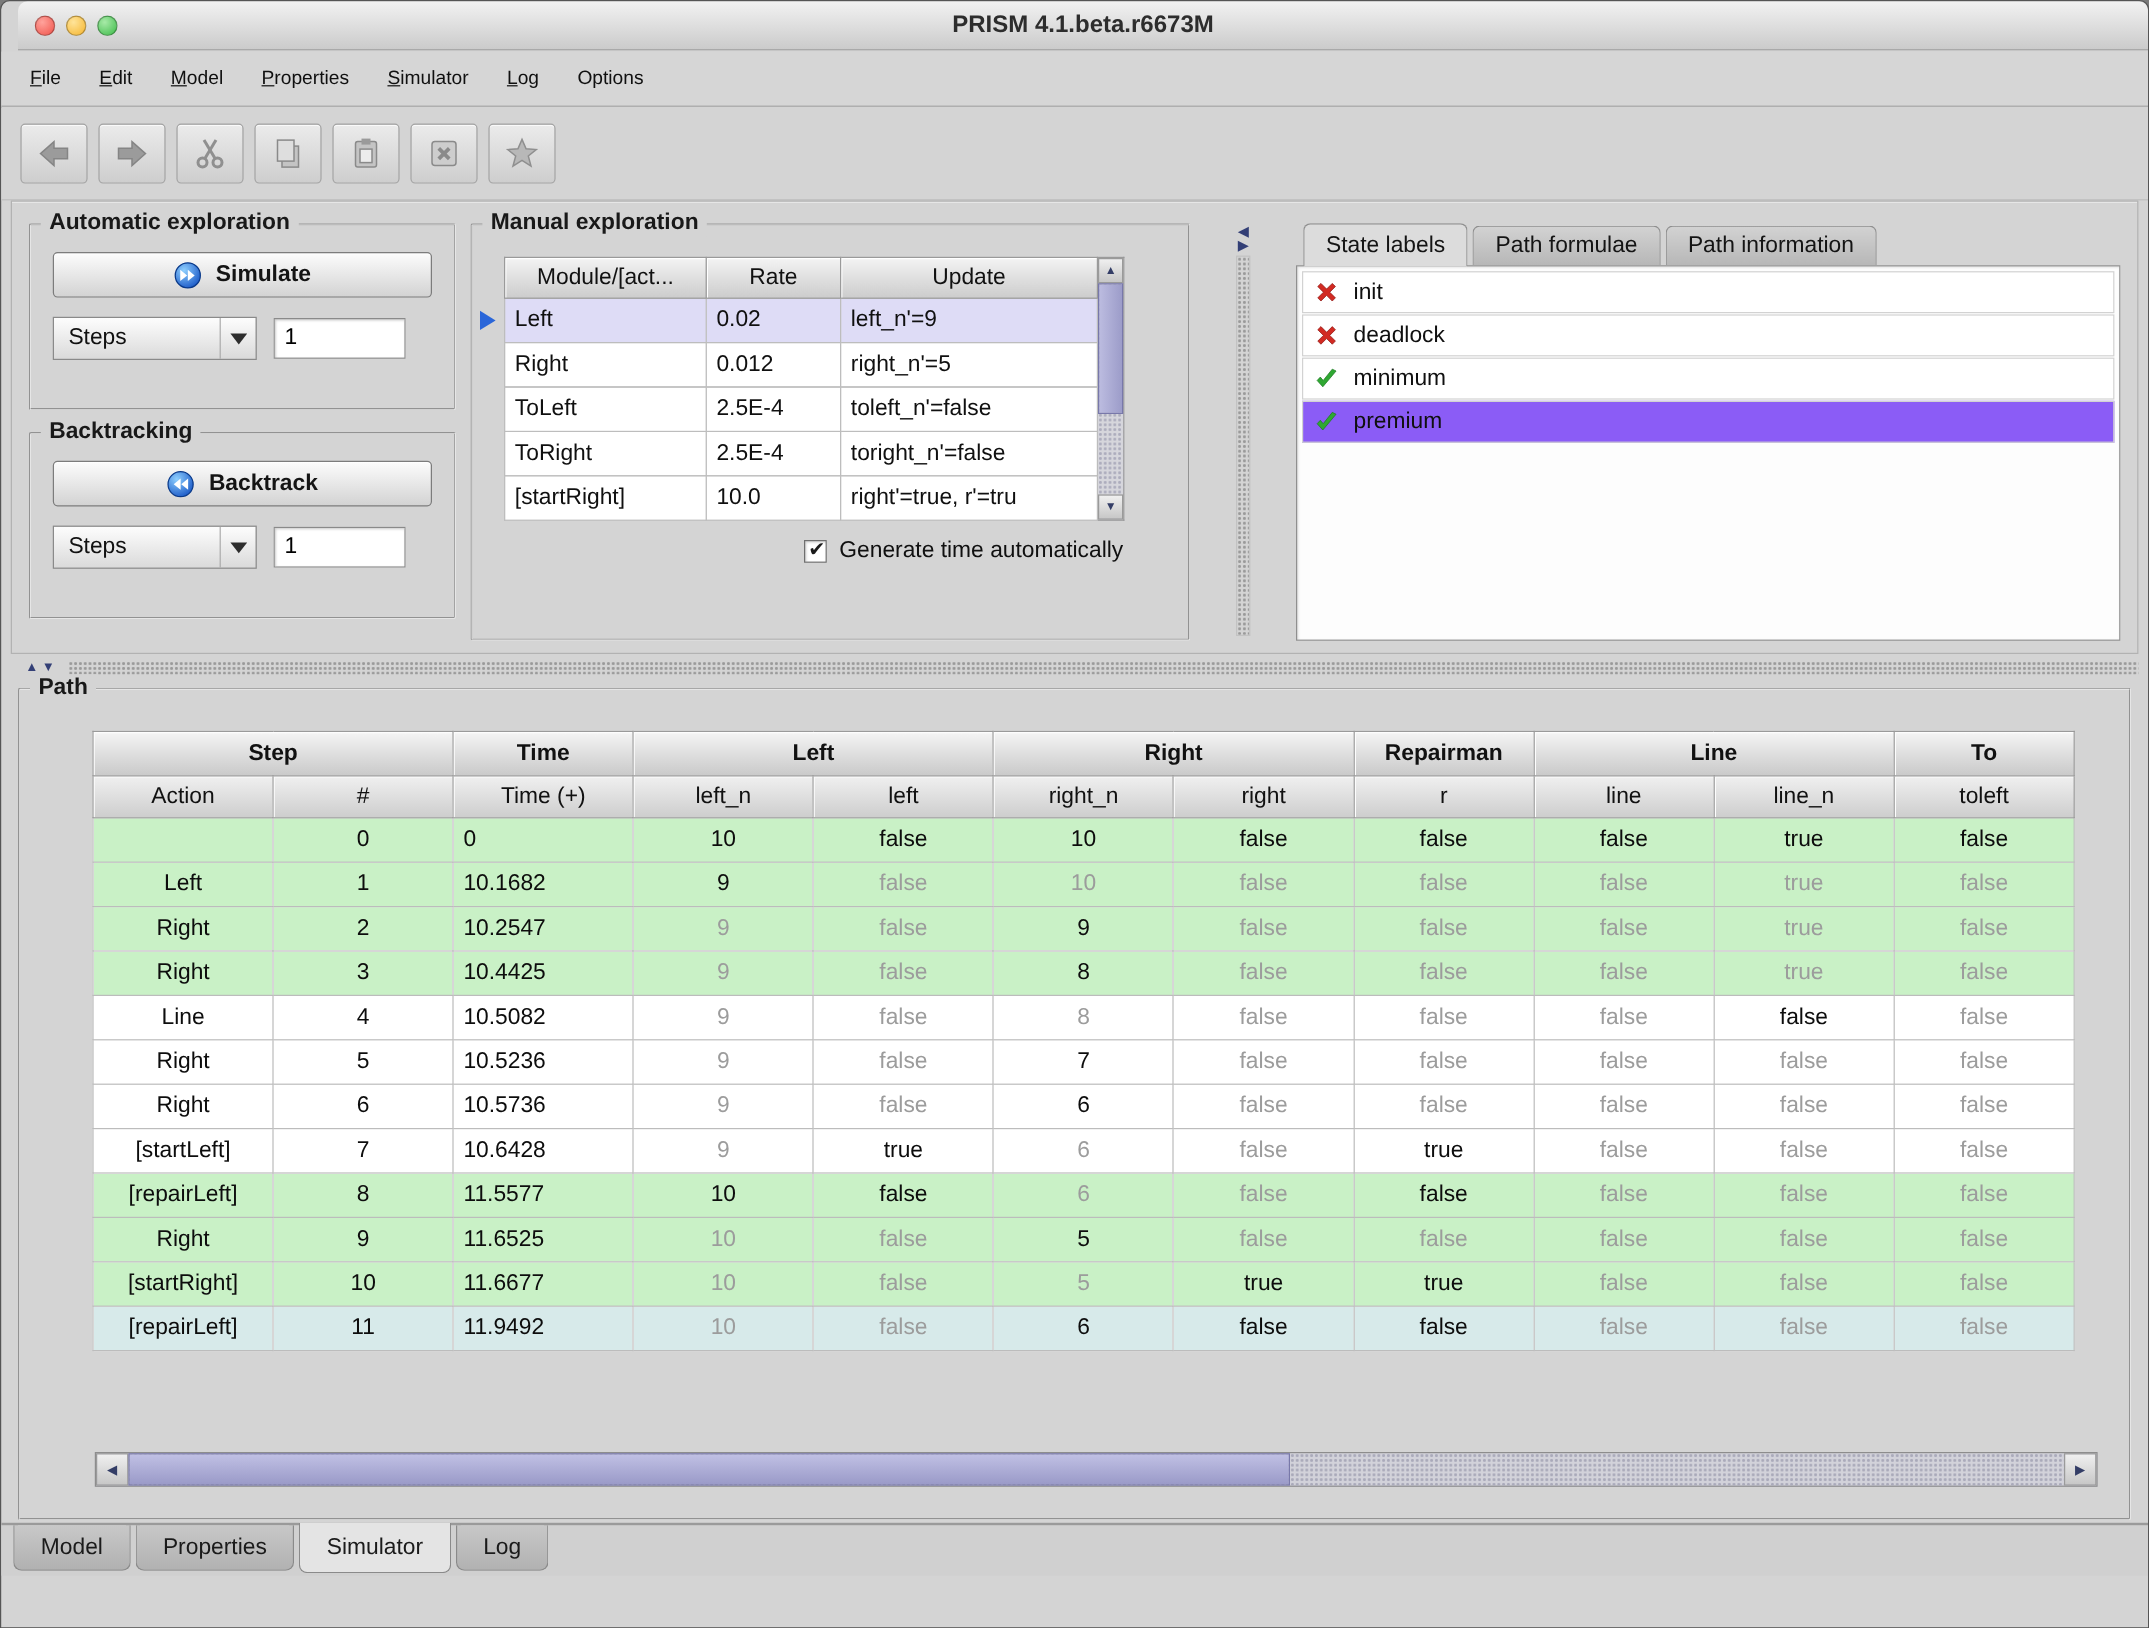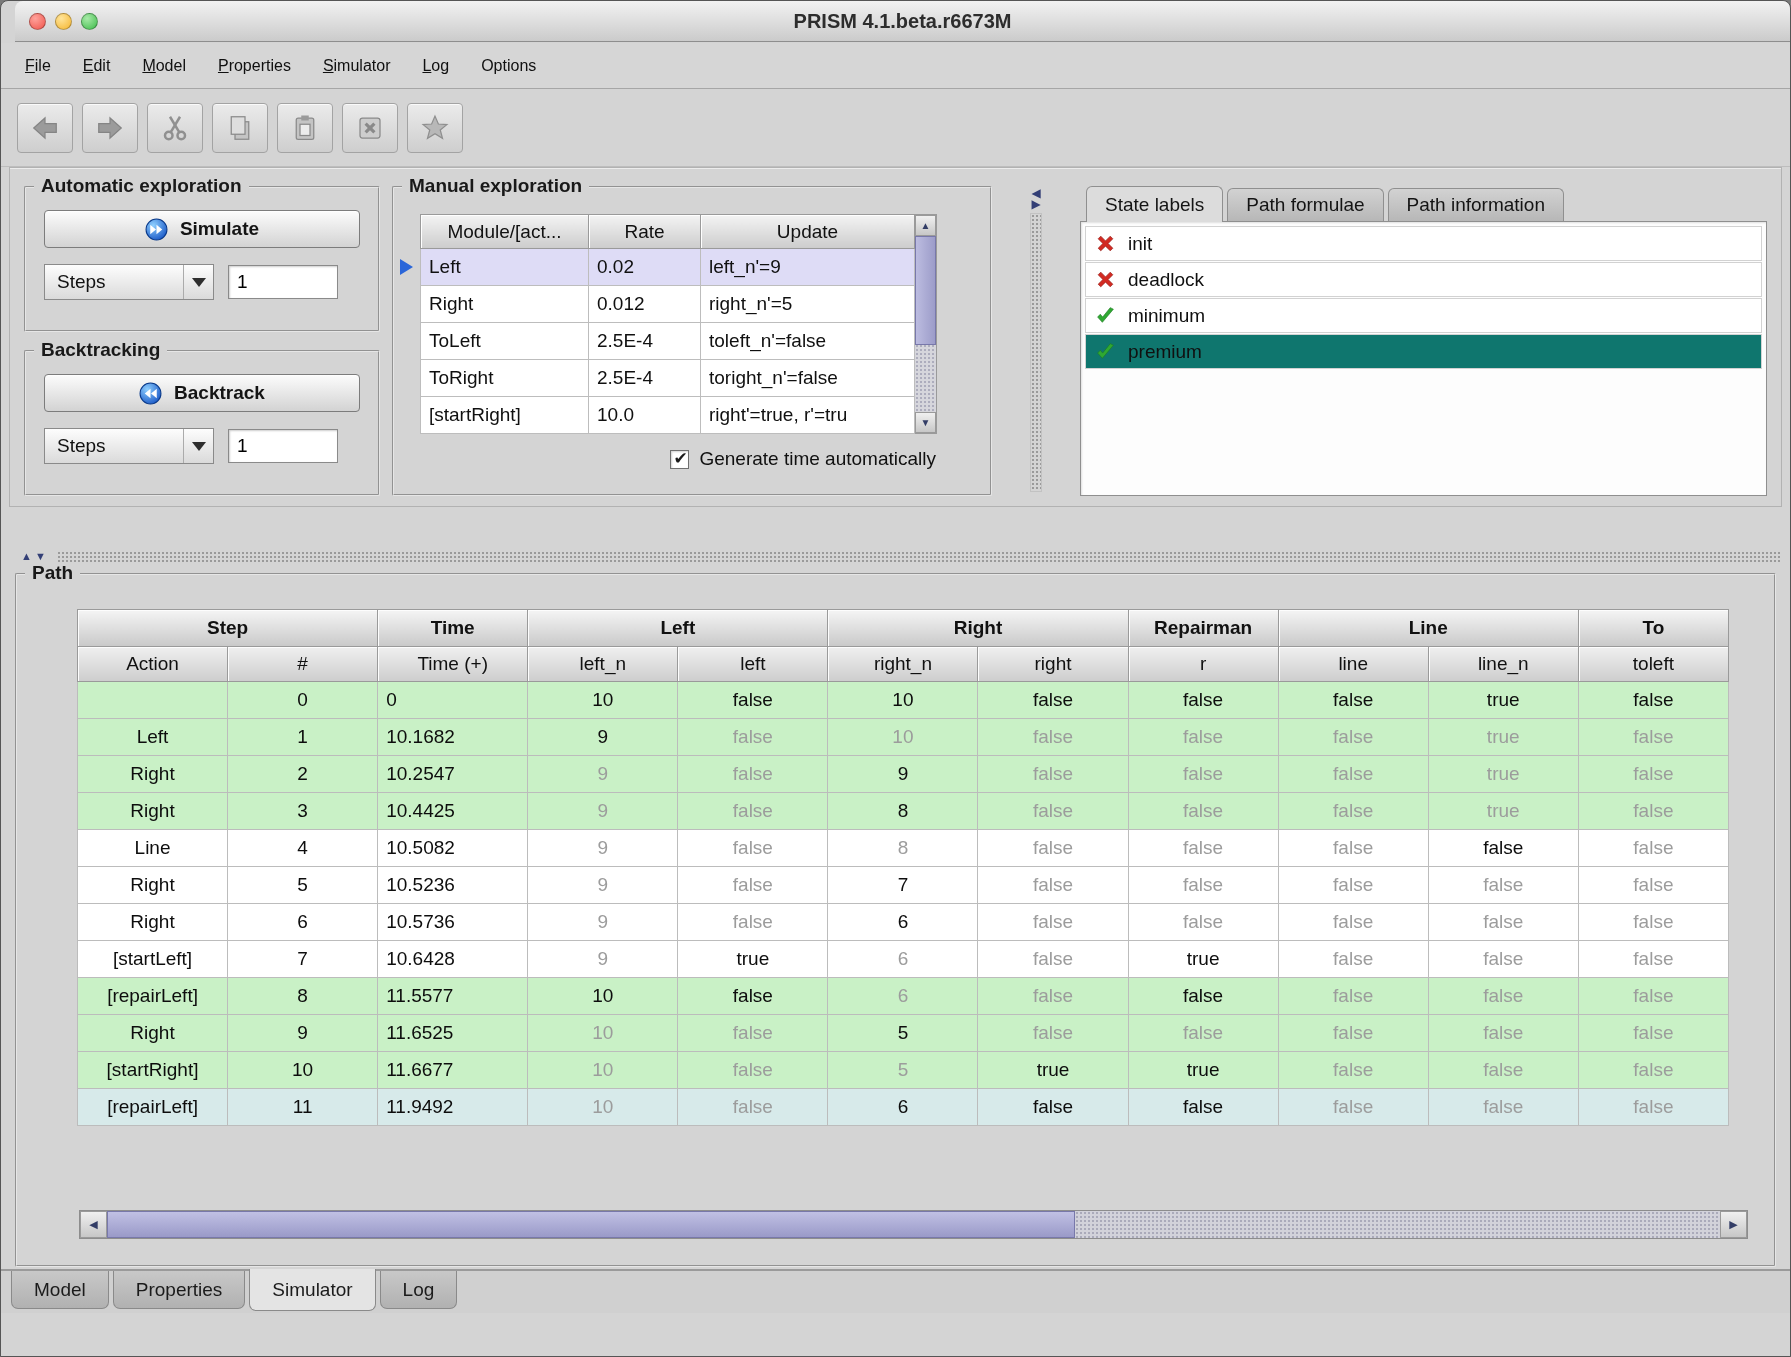--- a/index.html
+++ b/index.html
@@ -26,21 +26,21 @@
   
   .toolbar { position:absolute; top:89px; left:0; right:0; height:77px; background:#d4d4d4;
              display:flex; align-items:center; gap:9px; padding-left:16px;
              border-bottom:1px solid #bdbdbd; }
   .tool-btn { width:56px; height:50px; background:linear-gradient(#ebebeb,#cecece);
               border:1px solid #a3a3a3; border-radius:4px; display:flex; align-items:center;
               justify-content:center; box-shadow:inset 0 1px 0 #fafafa; }
   .tool-btn svg { width:30px; height:30px; }
 
   
-  .main-top { position:absolute; top:166px; left:8px; right:8px; height:340px;
+  .main-top { position:absolute; top:166px; left:8px; right:8px; height:378px;
               border:1px solid #b2b2b2; box-shadow:inset 0 1px 0 #ececec;
               display:flex; padding:18px 14px 10px 14px; gap:12px; background:#d4d4d4; }
 
   .group { position:relative; border:2px groove #e6e6e6; border-radius:2px; }
   .group-title { position:absolute; top:-13px; left:8px; background:#d4d4d4; padding:0 7px;
                  font-size:19px; font-weight:600; color:#191919; white-space:nowrap; }
 
   .left-col { width:356px; display:flex; flex-direction:column; gap:18px; }
   .group.small { height:156px; padding:22px 18px 0 18px; }
 
@@ -99,21 +99,21 @@
   .labels-panel { flex:1; display:flex; flex-direction:column; }
   .tabs-row { display:flex; gap:4px; padding-left:6px; align-items:flex-end; }
   .tab { height:33px; padding:0 18px; display:flex; align-items:center; font-size:19px; color:#141414;
          background:linear-gradient(#d2d2d2,#b7b7b7); border:1px solid #8f8f8f; border-bottom:none;
          border-radius:6px 6px 0 0; white-space:nowrap; }
   .tab.active { background:#dcdcdc; height:36px; position:relative; z-index:2; margin-bottom:-1px; }
   .tab-content { flex:1; border:1px solid #8f8f8f; background:#fdfdfd; padding:4px;
                  display:flex; flex-direction:column; box-shadow:inset 1px 1px 2px rgba(0,0,0,.12); }
   .label-item { display:flex; align-items:center; gap:12px; height:35px; border:1px solid #d2d2d2;
                 background:#fff; padding:0 9px; font-size:19px; color:#101010; margin-bottom:1px;text-align:center; }
-  .label-item.sel { background:#0f766e; }
+  .label-item.sel { background:#8b5cf6; }
   .lbl-icon { width:21px; height:21px; display:flex; }
   .lbl-icon svg { width:21px; height:21px; }
 
   
   .hsplit { position:absolute; top:546px; left:8px; right:8px; height:18px; display:flex; align-items:center; }
   .hsplit-arrows { font-size:11px; color:#333f76; margin:0 8px 0 12px; letter-spacing:3px; }
   .hsplit-strip { flex:1; height:11px; background-image:radial-gradient(#9a9a9a 1px, transparent 1.4px);
                   background-size:4px 4px; }
 
   

